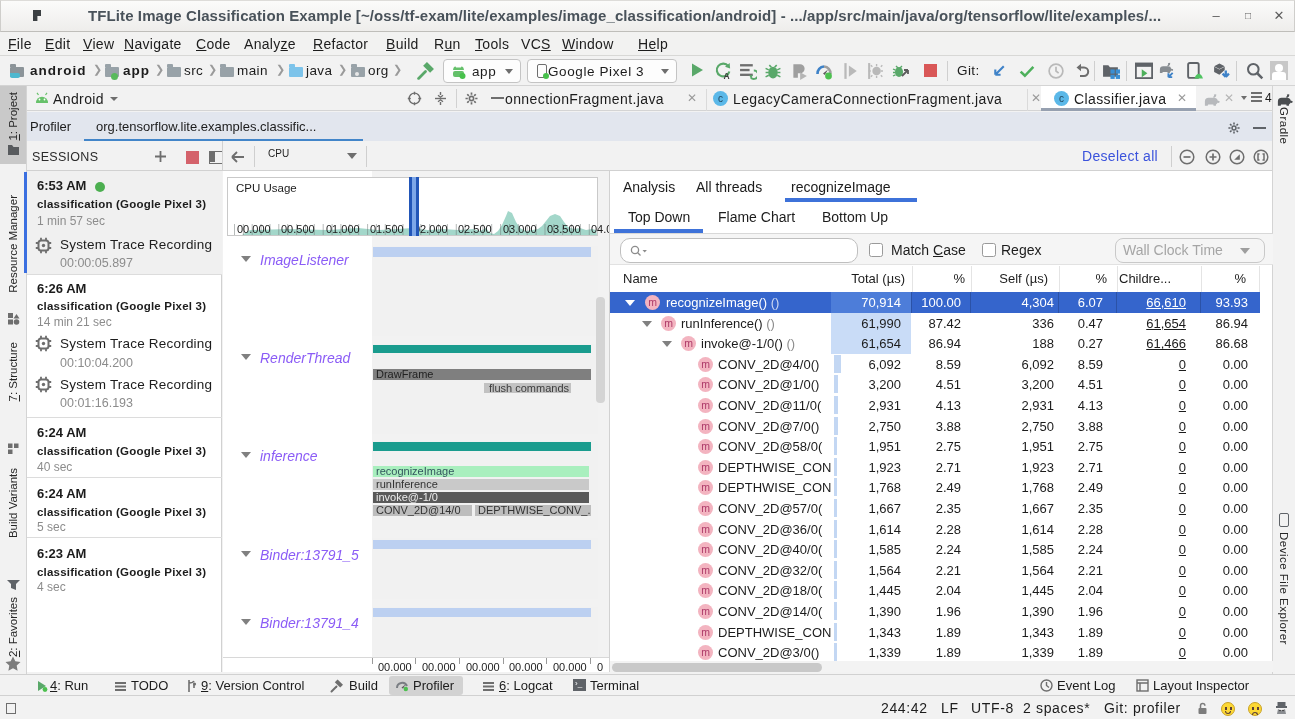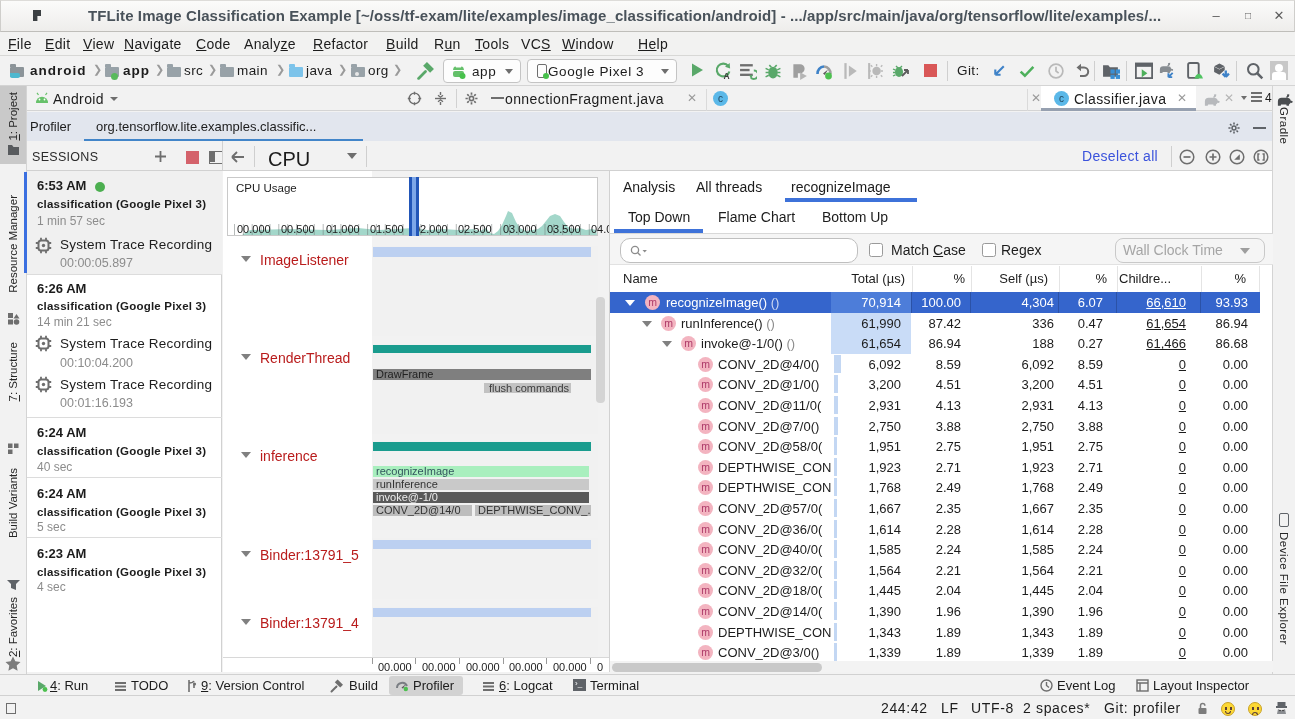--- a/index.html
+++ b/index.html
@@ -56,21 +56,21 @@
 
 #windowbar { left:0; top:674px; width:1295px; height:21px; background:#f2f2f2; border-top:1px solid #d1d1d1;}
 .wb { position:absolute; top:3px; font-size:13px; color:#1c1c1c; }
 #statusbar { left:0; top:695px; width:1295px; height:24px; background:#f2f2f2; border-top:1px solid #d1d1d1;}
 .sb { position:absolute; top:4px; font-size:14px; letter-spacing:.65px; color:#1c1c1c; white-space:nowrap;}
 
 .axlab { position:absolute; top:52px; font-size:11px; color:#1c1c1c; }
 .axlab2 { position:absolute; top:490px; font-size:11px; color:#1c1c1c; }
 .tick2 { position:absolute; top:487px; width:1px; height:6px; background:#9a9a9a; }
 .lane { position:absolute; left:149px; width:226px; background:#f1f1f1; }
-.thlab { position:absolute; left:37px; font-size:14px; color:#b91c1c; }
+.thlab { position:absolute; left:37px; font-size:14px; color:#8b5cf6;font-style:italic; }
 .tri { position:absolute; left:-19px; top:4px; width:0; height:0; border-left:5.5px solid transparent; border-right:5.5px solid transparent; border-top:6.5px solid #808080; }
 .bar { position:absolute; font-size:11px; line-height:11px; overflow:hidden; white-space:nowrap; padding-left:3px;}
 
 .rtab { position:absolute; font-size:14px; color:#1c1c1c; }
 .hcell { position:absolute; top:100px; font-size:13px; color:#1c1c1c; }
 .hsep { position:absolute; top:95px; width:1px; height:26px; background:#e4e4e4; }
 .trow { position:absolute; left:0; width:650px; height:20.6px; font-size:13px; color:#1c1c1c; }
 .trow .nm { position:absolute; top:3px; white-space:nowrap; }
 .trow .c { position:absolute; top:3px; text-align:right; }
 .c1 { left:221px; width:70px; } .c2 { left:301px; width:50px; } .c3 { left:360px; width:84px; } .c4 { left:448px; width:45px; } .c5 { left:506px; width:70px;text-decoration:underline; } .c6 { left:590px; width:48px; }
@@ -273,20 +273,21 @@
 <svg style="position:absolute;left:437px;top:5px;" width="15" height="15" viewBox="0 0 15 15">
       <circle cx="7.5" cy="7.5" r="2.1" fill="none" stroke="#6e6e6e" stroke-width="1.6"></circle>
       <path d="M7.5 1.5 v2.3 M7.5 11.2 v2.3 M1.5 7.5 h2.3 M11.2 7.5 h2.3 M3.25 3.25 l1.6 1.6 M10.15 10.15 l1.6 1.6 M11.75 3.25 l-1.6 1.6 M4.85 10.15 l-1.6 1.6" stroke="#6e6e6e" stroke-width="1.7"></path>
     </svg>
 <div style="position:absolute;left:464px;top:11px;width:13px;height:2px;background:#6e6e6e;"></div>
 
 <span class="tab" style="left:478px;top:5px;">onnectionFragment.java</span>
 <span style="position:absolute;left:660px;top:5px;color:#9a9a9a;font-size:12px;">✕</span>
 <div style="position:absolute;left:679px;top:3px;width:1px;height:22px;background:#dadada;"></div>
 <div style="position:absolute;left:686px;top:5px;width:15px;height:15px;border-radius:50%;background:#5bb8e8;color:#20455c;font-size:10px;text-align:center;line-height:15px;">c</div>
+<span class="tab" style="left:706px;top:5px;">LegacyCameraConnectionFragment.java</span>
 <span style="position:absolute;left:1004px;top:5px;color:#9a9a9a;font-size:12px;">✕</span>
 <div style="position:absolute;left:1000px;top:3px;width:1px;height:22px;background:#dadada;"></div>
 
 <div style="position:absolute;left:1014px;top:0;width:155px;height:25px;background:#ffffff;border-bottom:3px solid #96a0b0;"></div>
 <div style="position:absolute;left:1027px;top:5px;width:15px;height:15px;border-radius:50%;background:#5bb8e8;color:#20455c;font-size:10px;text-align:center;line-height:15px;">c</div>
 <span class="tab" style="left:1047px;top:5px;">Classifier.java</span>
 <span style="position:absolute;left:1150px;top:5px;color:#9a9a9a;font-size:12px;">✕</span>
 <svg style="position:absolute;left:1176px;top:7px;opacity:.55;" width="17" height="14" viewBox="0 0 18 14">
       <path d="M2 13 V8.5 Q2 4.5 6 4.5 h5.5 Q15 4.5 15.5 7.5 l2.2.7 -.6 2 -1.8-.4 Q15 11 14 11.3 L13.6 13 h-2.4 l-.3-1.2 H5.4 L5 13 Z M11.5 4.5 Q14.5 3.8 14 .8 l-2.5.4 q1 1.6-.8 2.6 Z" fill="#878c91"></path>
     </svg>
@@ -312,21 +313,21 @@
     </svg>
 <div style="position:absolute;left:159px;top:10px;width:13px;height:13px;background:#d4626b;"></div>
 <div style="position:absolute;left:182px;top:10px;width:14px;height:13px;border:1.6px solid #6e6e6e;">
       <div style="position:absolute;left:0;top:0;width:5px;height:10px;background:#6e6e6e;"></div>
     </div>
 <svg style="position:absolute;left:203px;top:9px;" width="16" height="14" viewBox="0 0 16 14">
       <path d="M14 7 H2 M2 7 l5-5 M2 7 l5 5" stroke="#6e6e6e" stroke-width="1.8" fill="none"></path>
     </svg>
 <div style="position:absolute;left:195px;top:0;width:1px;height:30px;background:#d1d1d1;"></div>
 <div style="position:absolute;left:227px;top:5px;width:1px;height:21px;background:#cfcfcf;"></div>
-<span style="position:absolute;left:241px;top:7px;font-size:20px;color:#1c1c1c;">CPU</span>
+<span style="position:absolute;left:241px;top:7px;font-size:10px;color:#1c1c1c;">CPU</span>
 <span style="position:absolute;left:320px;top:12px;width:0;height:0;border-left:5px solid transparent;border-right:5px solid transparent;border-top:6px solid #6e6e6e;"></span>
 <div style="position:absolute;left:339px;top:5px;width:1px;height:21px;background:#cfcfcf;"></div>
 <span style="position:absolute;left:1055px;top:7px;font-size:14px;letter-spacing:.3px;color:#3b53dc;">Deselect all</span>
 <div style="position:absolute;left:1144px;top:5px;width:1px;height:21px;background:#cfcfcf;"></div>
 <svg style="position:absolute;left:1152px;top:8px;" width="16" height="16" viewBox="0 0 16 16">
       <circle cx="8" cy="8" r="6.8" stroke="#6e6e6e" stroke-width="1.5" fill="none"></circle>
       <path d="M4.5 8 h7" stroke="#6e6e6e" stroke-width="1.7"></path>
     </svg>
 <svg style="position:absolute;left:1178px;top:8px;" width="16" height="16" viewBox="0 0 16 16">
       <circle cx="8" cy="8" r="6.8" stroke="#6e6e6e" stroke-width="1.5" fill="none"></circle>

